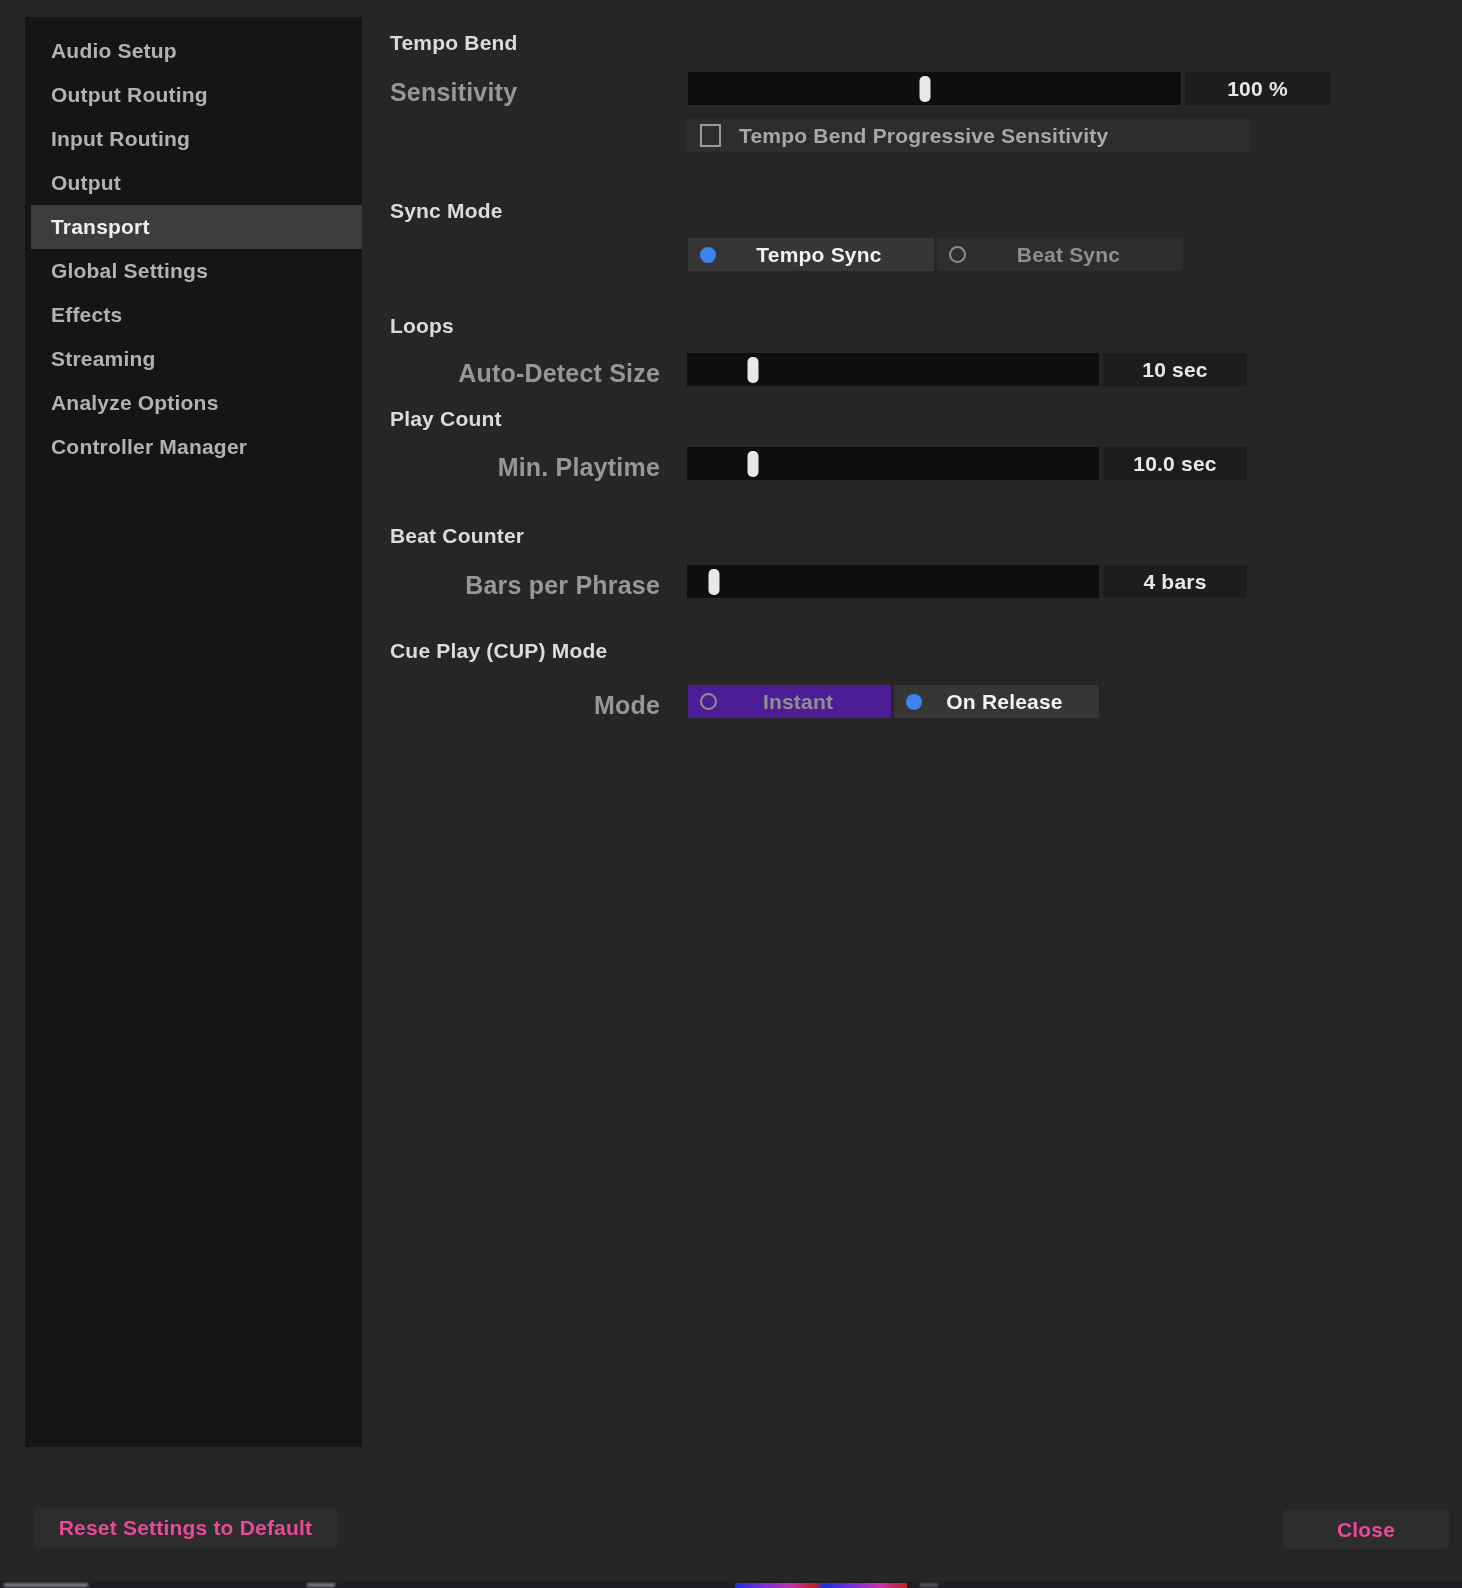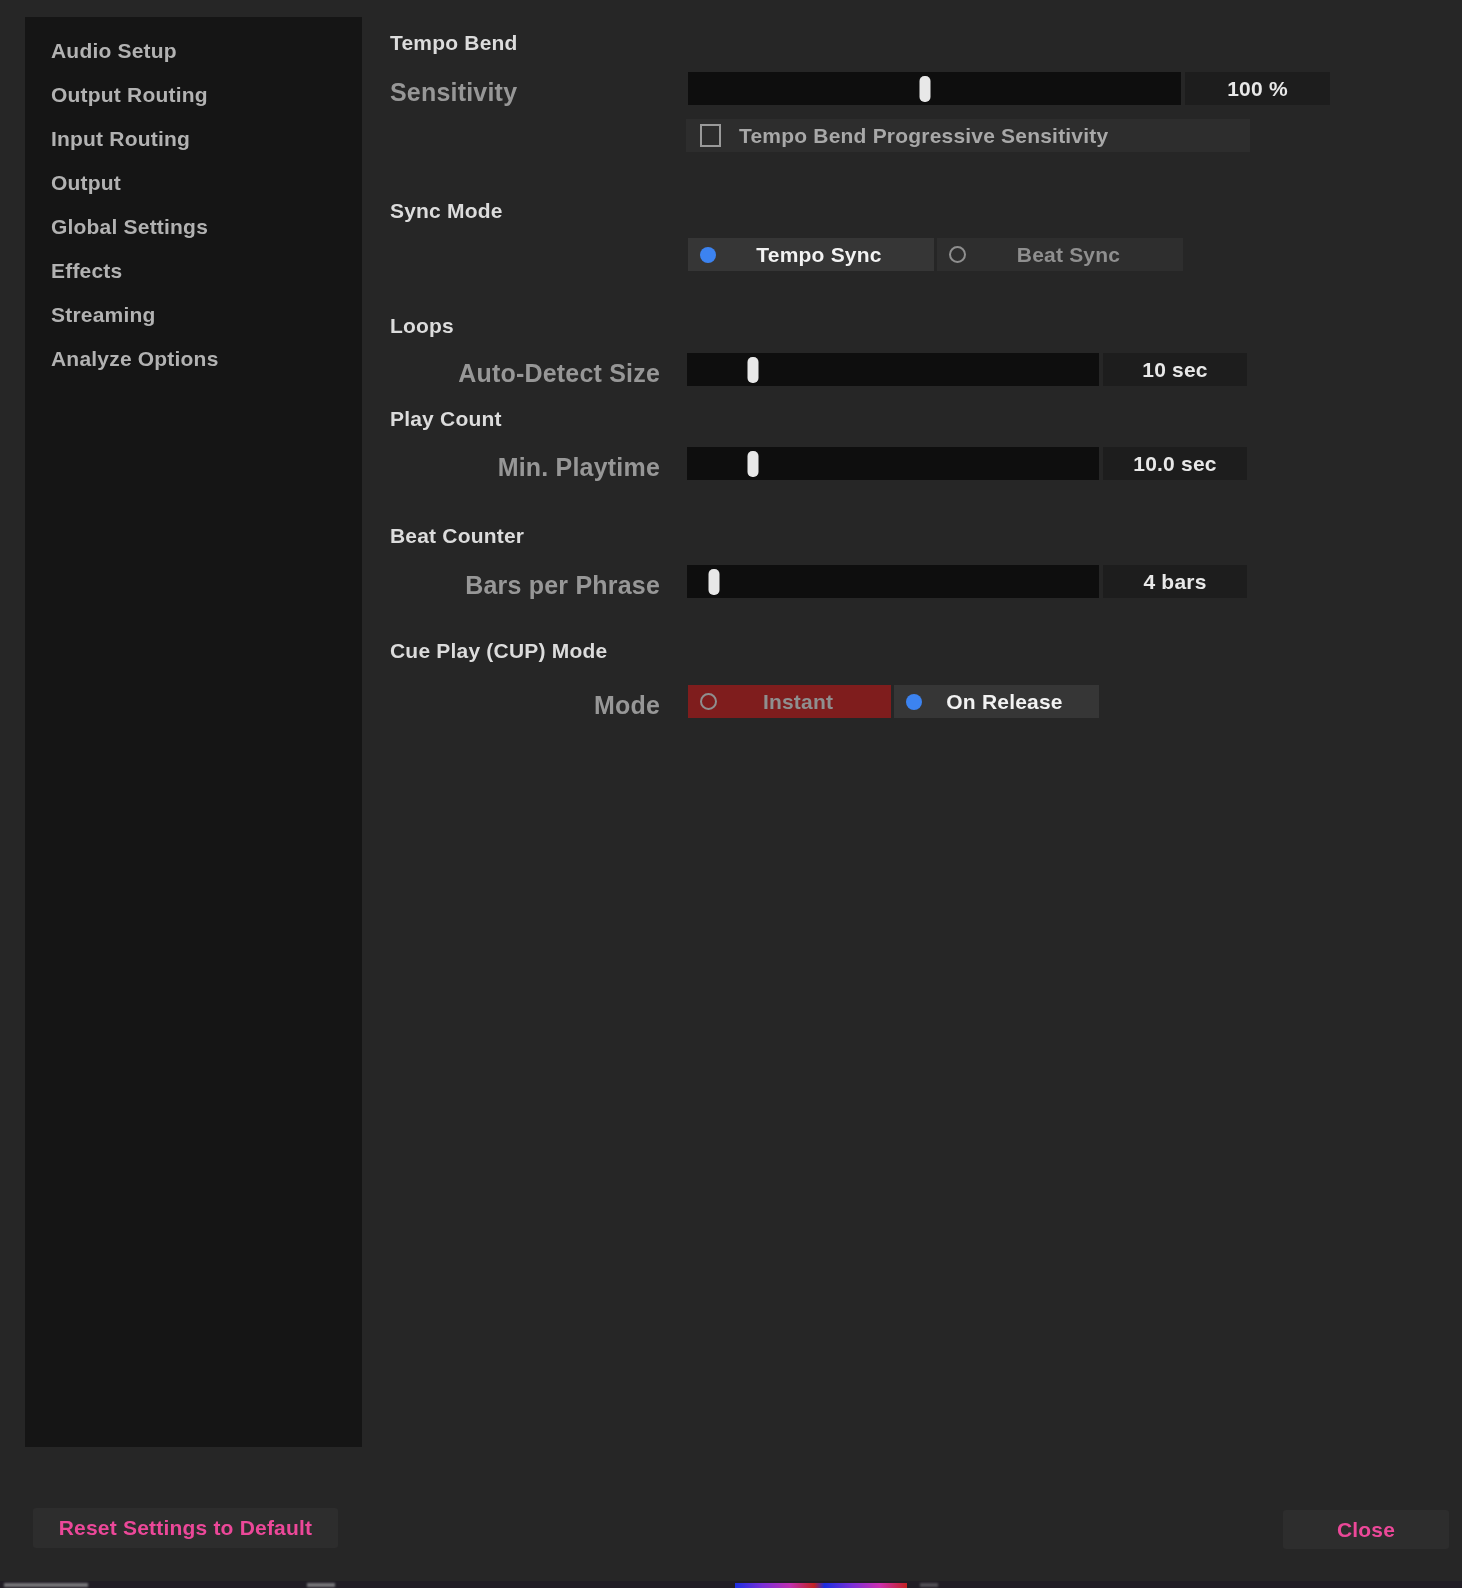--- a/index.html
+++ b/index.html
@@ -116,24 +116,26 @@
 </style>
 </head>
 <body>
 
 <div class="abs sidebar">
   <div class="sidebar-list">
     <div class="sidebar-item">Audio Setup</div>
     <div class="sidebar-item">Output Routing</div>
     <div class="sidebar-item">Input Routing</div>
     <div class="sidebar-item">Output</div>
+    <div class="sidebar-item selected">Transport</div>
     <div class="sidebar-item">Global Settings</div>
     <div class="sidebar-item">Effects</div>
     <div class="sidebar-item">Streaming</div>
     <div class="sidebar-item">Analyze Options</div>
+    <div class="sidebar-item">Controller Manager</div>
   </div>
 </div>
 
 <div class="abs section-header" style="left:390px;top:31px;">Tempo Bend</div>
 
 <div class="abs row-label" style="left:390px;top:78px;">Sensitivity</div>
 <div class="abs slider-track" style="left:688px;top:72px;width:493px;height:33px;">
   <div class="slider-handle" style="left: 48%;"></div>
 </div>
 <div class="abs value-box" style="left:1185px;top:72px;width:145px;height:33px;">100 %</div>
@@ -174,21 +176,21 @@
 
 <div class="abs row-label right" style="left:390px;top:571px;width:270px;">Bars per Phrase</div>
 <div class="abs slider-track" style="left:687px;top:565px;width:412px;height:33px;">
   <div class="slider-handle" style="left: 6.5%;"></div>
 </div>
 <div class="abs value-box" style="left:1103px;top:565px;width:144px;height:33px;">4 bars</div>
 
 <div class="abs section-header" style="left:390px;top:639px;">Cue Play (CUP) Mode</div>
 
 <div class="abs row-label right" style="left:490px;top:691px;width:170px;">Mode</div>
-<div class="abs opt off" style="left:688px;top:685px;width:203px;height:33px;background:#7f1d1d;">
+<div class="abs opt off" style="left:688px;top:685px;width:203px;height:33px;background:#4c1d95;">
   <span class="radio-dot"></span>
   <span class="opt-label">Instant</span>
 </div>
 <div class="abs opt on" style="left:894px;top:685px;width:205px;height:33px;">
   <span class="radio-dot"></span>
   <span class="opt-label">On Release</span>
 </div>
 
 <div class="abs btn" style="left:33px;top:1508px;width:305px;height:40px;">Reset Settings to Default</div>
 <div class="abs btn" style="left:1283px;top:1510px;width:166px;height:39px;">Close</div>

